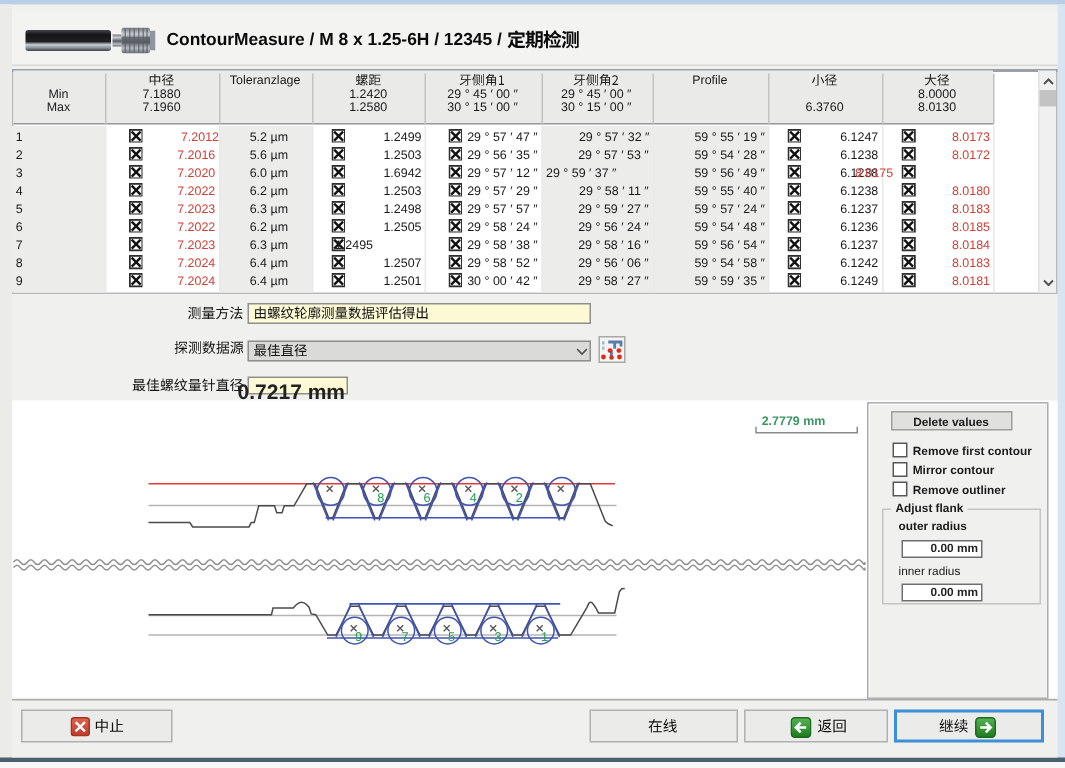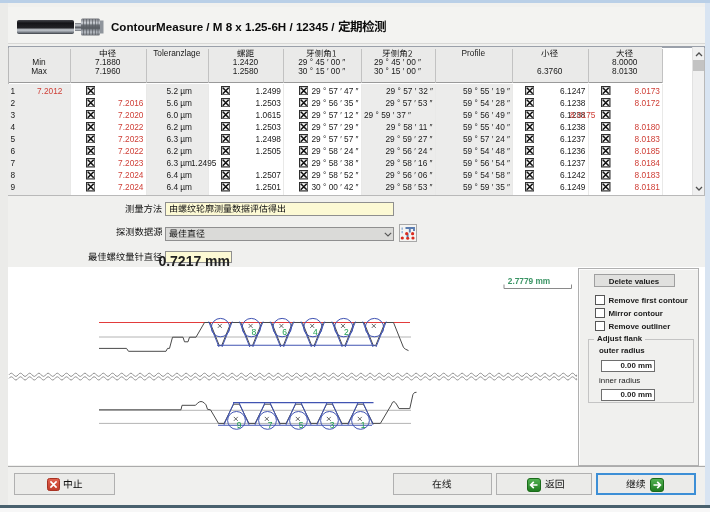--- a/index.html
+++ b/index.html
@@ -142,21 +142,21 @@
     </svg>
 <svg class="a" style="left:298.5px;top:85.7px" width="9.5" height="9.5" viewBox="0 0 9.6 9.6">
       <use href="#cbx"></use>
     </svg>
 <svg class="a" style="left:524.5px;top:85.7px" width="9.5" height="9.5" viewBox="0 0 9.6 9.6">
       <use href="#cbx"></use>
     </svg>
 <svg class="a" style="left:601.3px;top:85.7px" width="9.5" height="9.5" viewBox="0 0 9.6 9.6">
       <use href="#cbx"></use>
     </svg>
-<div class="a t8 r" style="left:37px;top:84.8px;width:90px;">7.2012</div>
+<div class="a t8 r" style="left:56px;top:84.8px;width:90px;text-align:right">7.2012</div>
 <div class="a t8" style="left:102px;top:84.8px;width:90px;text-align:right">5.2 µm</div>
 <div class="a t8" style="left:191px;top:84.8px;width:90px;text-align:right">1.2499</div>
 <div class="a t8" style="left:268.5px;top:84.8px;width:90px;text-align:right">29 ° 57 ′ 47 ″</div>
 <div class="a t8" style="left:343px;top:84.8px;width:90px;text-align:right">29 ° 57 ′ 32 ″</div>
 <div class="a t8" style="left:420px;top:84.8px;width:90px;text-align:right">59 ° 55 ′ 19 ″</div>
 <div class="a t8" style="left:495.5px;top:84.8px;width:90px;text-align:right">6.1247</div>
 <div class="a t8 r" style="left:570px;top:84.8px;width:90px;text-align:right">8.0173</div>
 <div class="a t8" style="left:10.5px;top:96.85px">2</div>
 <svg class="a" style="left:85.5px;top:97.75px" width="9.5" height="9.5" viewBox="0 0 9.6 9.6">
       <use href="#cbx"></use>
@@ -192,21 +192,21 @@
       <use href="#cbx"></use>
     </svg>
 <svg class="a" style="left:524.5px;top:109.8px" width="9.5" height="9.5" viewBox="0 0 9.6 9.6">
       <use href="#cbx"></use>
     </svg>
 <svg class="a" style="left:601.3px;top:109.8px" width="9.5" height="9.5" viewBox="0 0 9.6 9.6">
       <use href="#cbx"></use>
     </svg>
 <div class="a t8 r" style="left:53.5px;top:108.89999999999999px;width:90px;text-align:right">7.2020</div>
 <div class="a t8" style="left:102px;top:108.89999999999999px;width:90px;text-align:right">6.0 µm</div>
-<div class="a t8" style="left:191px;top:108.89999999999999px;width:90px;text-align:right">1.0615</div>
+<div class="a t8" style="left:191px;top:108.89999999999999px;width:90px;text-align:right">1.6942</div>
 <div class="a t8" style="left:268.5px;top:108.89999999999999px;width:90px;text-align:right">29 ° 57 ′ 12 ″</div>
 <div class="a t8" style="left:342.5px;top:108.89999999999999px;width:90px;text-align:center">29 ° 59 ′ 37 ″</div>
 <div class="a t8" style="left:420px;top:108.89999999999999px;width:90px;text-align:right">59 ° 56 ′ 49 ″</div>
 <div class="a t8" style="left:495.5px;top:108.89999999999999px;width:90px;text-align:right">6.1238</div>
 <div class="a t8 r" style="left:570px;top:108.89999999999999px;width:90px;">8.0175</div>
 <div class="a t8" style="left:10.5px;top:120.95px">4</div>
 <svg class="a" style="left:85.5px;top:121.85000000000001px" width="9.5" height="9.5" viewBox="0 0 9.6 9.6">
       <use href="#cbx"></use>
     </svg>
 <svg class="a" style="left:220.8px;top:121.85000000000001px" width="9.5" height="9.5" viewBox="0 0 9.6 9.6">
@@ -288,21 +288,21 @@
       <use href="#cbx"></use>
     </svg>
 <svg class="a" style="left:524.5px;top:158.0px" width="9.5" height="9.5" viewBox="0 0 9.6 9.6">
       <use href="#cbx"></use>
     </svg>
 <svg class="a" style="left:601.3px;top:158.0px" width="9.5" height="9.5" viewBox="0 0 9.6 9.6">
       <use href="#cbx"></use>
     </svg>
 <div class="a t8 r" style="left:53.5px;top:157.10000000000002px;width:90px;text-align:right">7.2023</div>
 <div class="a t8" style="left:102px;top:157.10000000000002px;width:90px;text-align:right">6.3 µm</div>
-<div class="a t8" style="left:191px;top:157.10000000000002px;width:90px;text-align:left">1.2495</div>
+<div class="a t8" style="left:191px;top:157.10000000000002px;width:90px;text-align:center">1.2495</div>
 <div class="a t8" style="left:268.5px;top:157.10000000000002px;width:90px;text-align:right">29 ° 58 ′ 38 ″</div>
 <div class="a t8" style="left:342.5px;top:157.10000000000002px;width:90px;text-align:right">29 ° 58 ′ 16 ″</div>
 <div class="a t8" style="left:420px;top:157.10000000000002px;width:90px;text-align:right">59 ° 56 ′ 54 ″</div>
 <div class="a t8" style="left:495.5px;top:157.10000000000002px;width:90px;text-align:right">6.1237</div>
 <div class="a t8 r" style="left:570px;top:157.10000000000002px;width:90px;text-align:right">8.0184</div>
 <div class="a t8" style="left:10.5px;top:169.15000000000003px">8</div>
 <svg class="a" style="left:85.5px;top:170.05px" width="9.5" height="9.5" viewBox="0 0 9.6 9.6">
       <use href="#cbx"></use>
     </svg>
 <svg class="a" style="left:220.8px;top:170.05px" width="9.5" height="9.5" viewBox="0 0 9.6 9.6">
@@ -338,21 +338,21 @@
 <svg class="a" style="left:524.5px;top:182.1px" width="9.5" height="9.5" viewBox="0 0 9.6 9.6">
       <use href="#cbx"></use>
     </svg>
 <svg class="a" style="left:601.3px;top:182.1px" width="9.5" height="9.5" viewBox="0 0 9.6 9.6">
       <use href="#cbx"></use>
     </svg>
 <div class="a t8 r" style="left:53.5px;top:181.20000000000002px;width:90px;text-align:right">7.2024</div>
 <div class="a t8" style="left:102px;top:181.20000000000002px;width:90px;text-align:right">6.4 µm</div>
 <div class="a t8" style="left:191px;top:181.20000000000002px;width:90px;text-align:right">1.2501</div>
 <div class="a t8" style="left:268.5px;top:181.20000000000002px;width:90px;text-align:right">30 ° 00 ′ 42 ″</div>
-<div class="a t8" style="left:342.5px;top:181.20000000000002px;width:90px;text-align:right">29 ° 58 ′ 53 ″</div>
+<div class="a t8" style="left:342.5px;top:181.20000000000002px;width:90px;text-align:right">29 ° 58 ′ 27 ″</div>
 <div class="a t8" style="left:420px;top:181.20000000000002px;width:90px;text-align:right">59 ° 59 ′ 35 ″</div>
 <div class="a t8" style="left:495.5px;top:181.20000000000002px;width:90px;text-align:right">6.1249</div>
 <div class="a t8 r" style="left:570px;top:181.20000000000002px;width:90px;text-align:right">8.0181</div>
 <div class="a" style="left:692px;top:47px;width:11.5px;height:147.5px;background:#f0f0f0;border-left:1px solid #e2e2e2"></div>
 <div class="a" style="left:693px;top:59.5px;width:10.5px;height:11.5px;background:#c3c3c3"></div>
 <svg class="a" style="left:694.5px;top:52px" width="8" height="5" viewBox="0 0 8 5">
       <path d="M1 4 L4 1 L7 4" stroke="#505050" stroke-width="1.3" fill="none"></path>
     </svg>
 <svg class="a" style="left:694.5px;top:186px" width="8" height="5" viewBox="0 0 8 5">
       <path d="M1 1 L4 4 L7 1" stroke="#505050" stroke-width="1.3" fill="none"></path>

